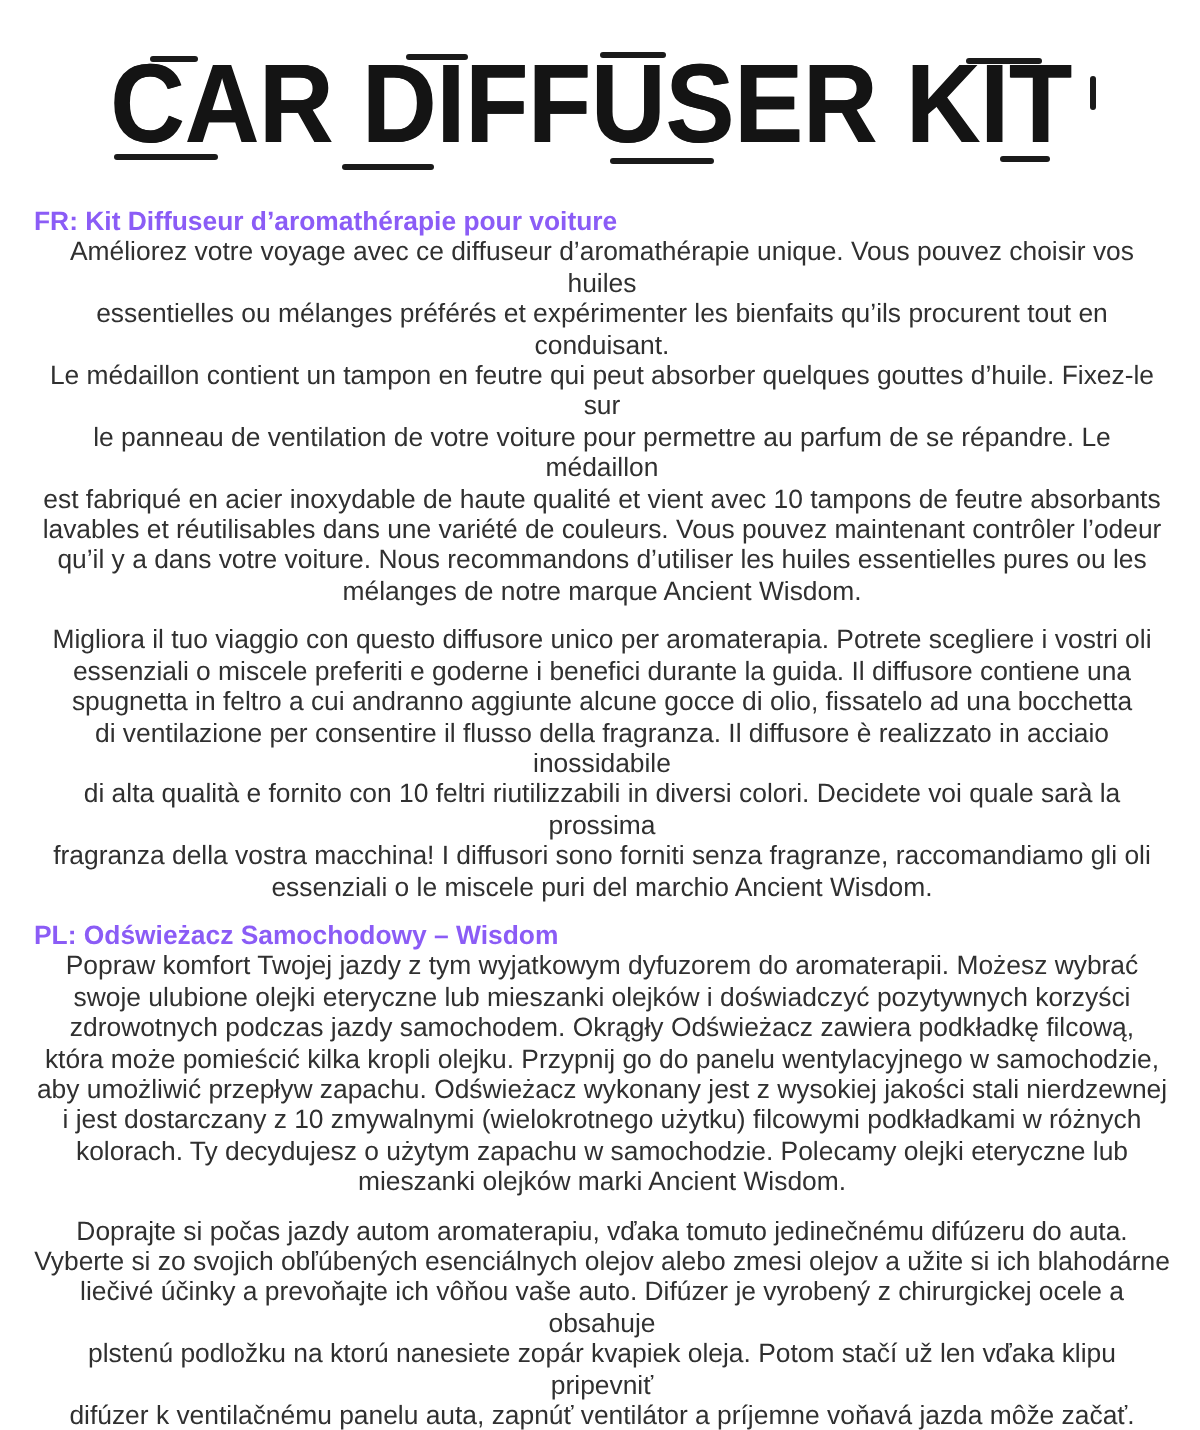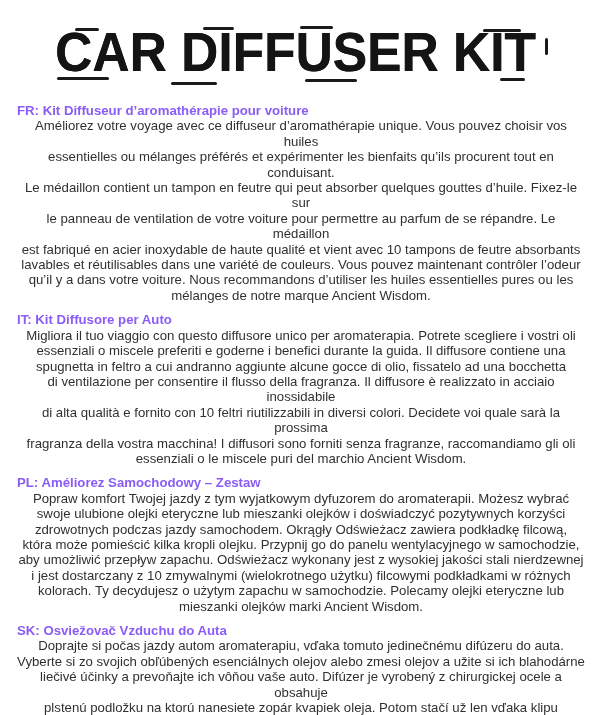--- a/index.html
+++ b/index.html
@@ -93,44 +93,42 @@
 essentielles ou mélanges préférés et expérimenter les bienfaits qu’ils procurent tout en conduisant.
 Le médaillon contient un tampon en feutre qui peut absorber quelques gouttes d’huile. Fixez-le sur
 le panneau de ventilation de votre voiture pour permettre au parfum de se répandre. Le médaillon
 est fabriqué en acier inoxydable de haute qualité et vient avec 10 tampons de feutre absorbants
 lavables et réutilisables dans une variété de couleurs. Vous pouvez maintenant contrôler l’odeur
 qu’il y a dans votre voiture. Nous recommandons d’utiliser les huiles essentielles pures ou les
 mélanges de notre marque Ancient Wisdom.</p>
     </section>
 
     <section class="lang-section">
-      <h2>IT: Kit Diffusore per Auto</h2>
       <p>Migliora il tuo viaggio con questo diffusore unico per aromaterapia. Potrete scegliere i vostri oli
 essenziali o miscele preferiti e goderne i benefici durante la guida. Il diffusore contiene una
 spugnetta in feltro a cui andranno aggiunte alcune gocce di olio, fissatelo ad una bocchetta
 di ventilazione per consentire il flusso della fragranza. Il diffusore è realizzato in acciaio inossidabile
 di alta qualità e fornito con 10 feltri riutilizzabili in diversi colori. Decidete voi quale sarà la prossima
 fragranza della vostra macchina! I diffusori sono forniti senza fragranze, raccomandiamo gli oli
 essenziali o le miscele puri del marchio Ancient Wisdom.</p>
     </section>
 
     <section class="lang-section">
-      <h2>PL: Améliorez Samochodowy – Zestaw</h2>
+      <h2>PL: Odświeżacz Samochodowy – Wisdom</h2>
       <p>Popraw komfort Twojej jazdy z tym wyjatkowym dyfuzorem do aromaterapii.  Możesz wybrać
 swoje ulubione olejki eteryczne lub mieszanki olejków i doświadczyć pozytywnych korzyści
 zdrowotnych podczas jazdy samochodem. Okrągły Odświeżacz zawiera podkładkę filcową,
 która może pomieścić kilka kropli olejku. Przypnij go do panelu wentylacyjnego w samochodzie,
 aby umożliwić przepływ zapachu. Odświeżacz wykonany jest z wysokiej jakości stali nierdzewnej
 i jest dostarczany z 10 zmywalnymi (wielokrotnego użytku) filcowymi podkładkami w różnych
 kolorach. Ty decydujesz o użytym zapachu w samochodzie. Polecamy olejki eteryczne lub
 mieszanki olejków marki Ancient Wisdom.</p>
     </section>
 
     <section class="lang-section">
-      <h2>SK: Osviežovač Vzduchu do Auta</h2>
       <p>Doprajte si počas jazdy autom aromaterapiu, vďaka tomuto jedinečnému difúzeru do auta.
 Vyberte si zo svojich obľúbených esenciálnych olejov alebo zmesi olejov a užite si ich blahodárne
 liečivé účinky a prevoňajte ich vôňou vaše auto. Difúzer je vyrobený z chirurgickej ocele a obsahuje
 plstenú podložku na ktorú nanesiete zopár kvapiek oleja. Potom stačí už len vďaka klipu pripevniť
 difúzer k ventilačnému panelu auta, zapnúť ventilátor a príjemne voňavá jazda môže začať.
 Difuzér sa dodáva s 10 umývateľnými a opakovane použiteľnými plstenými vložkami v rôznych
 farbených prevedeniach. Pre ešte lepší zážitok odporúčame používať esenciálne oleje a zmesi
 esenciálnych olejov značky Ancient Wisdom.</p>
     </section>
 

